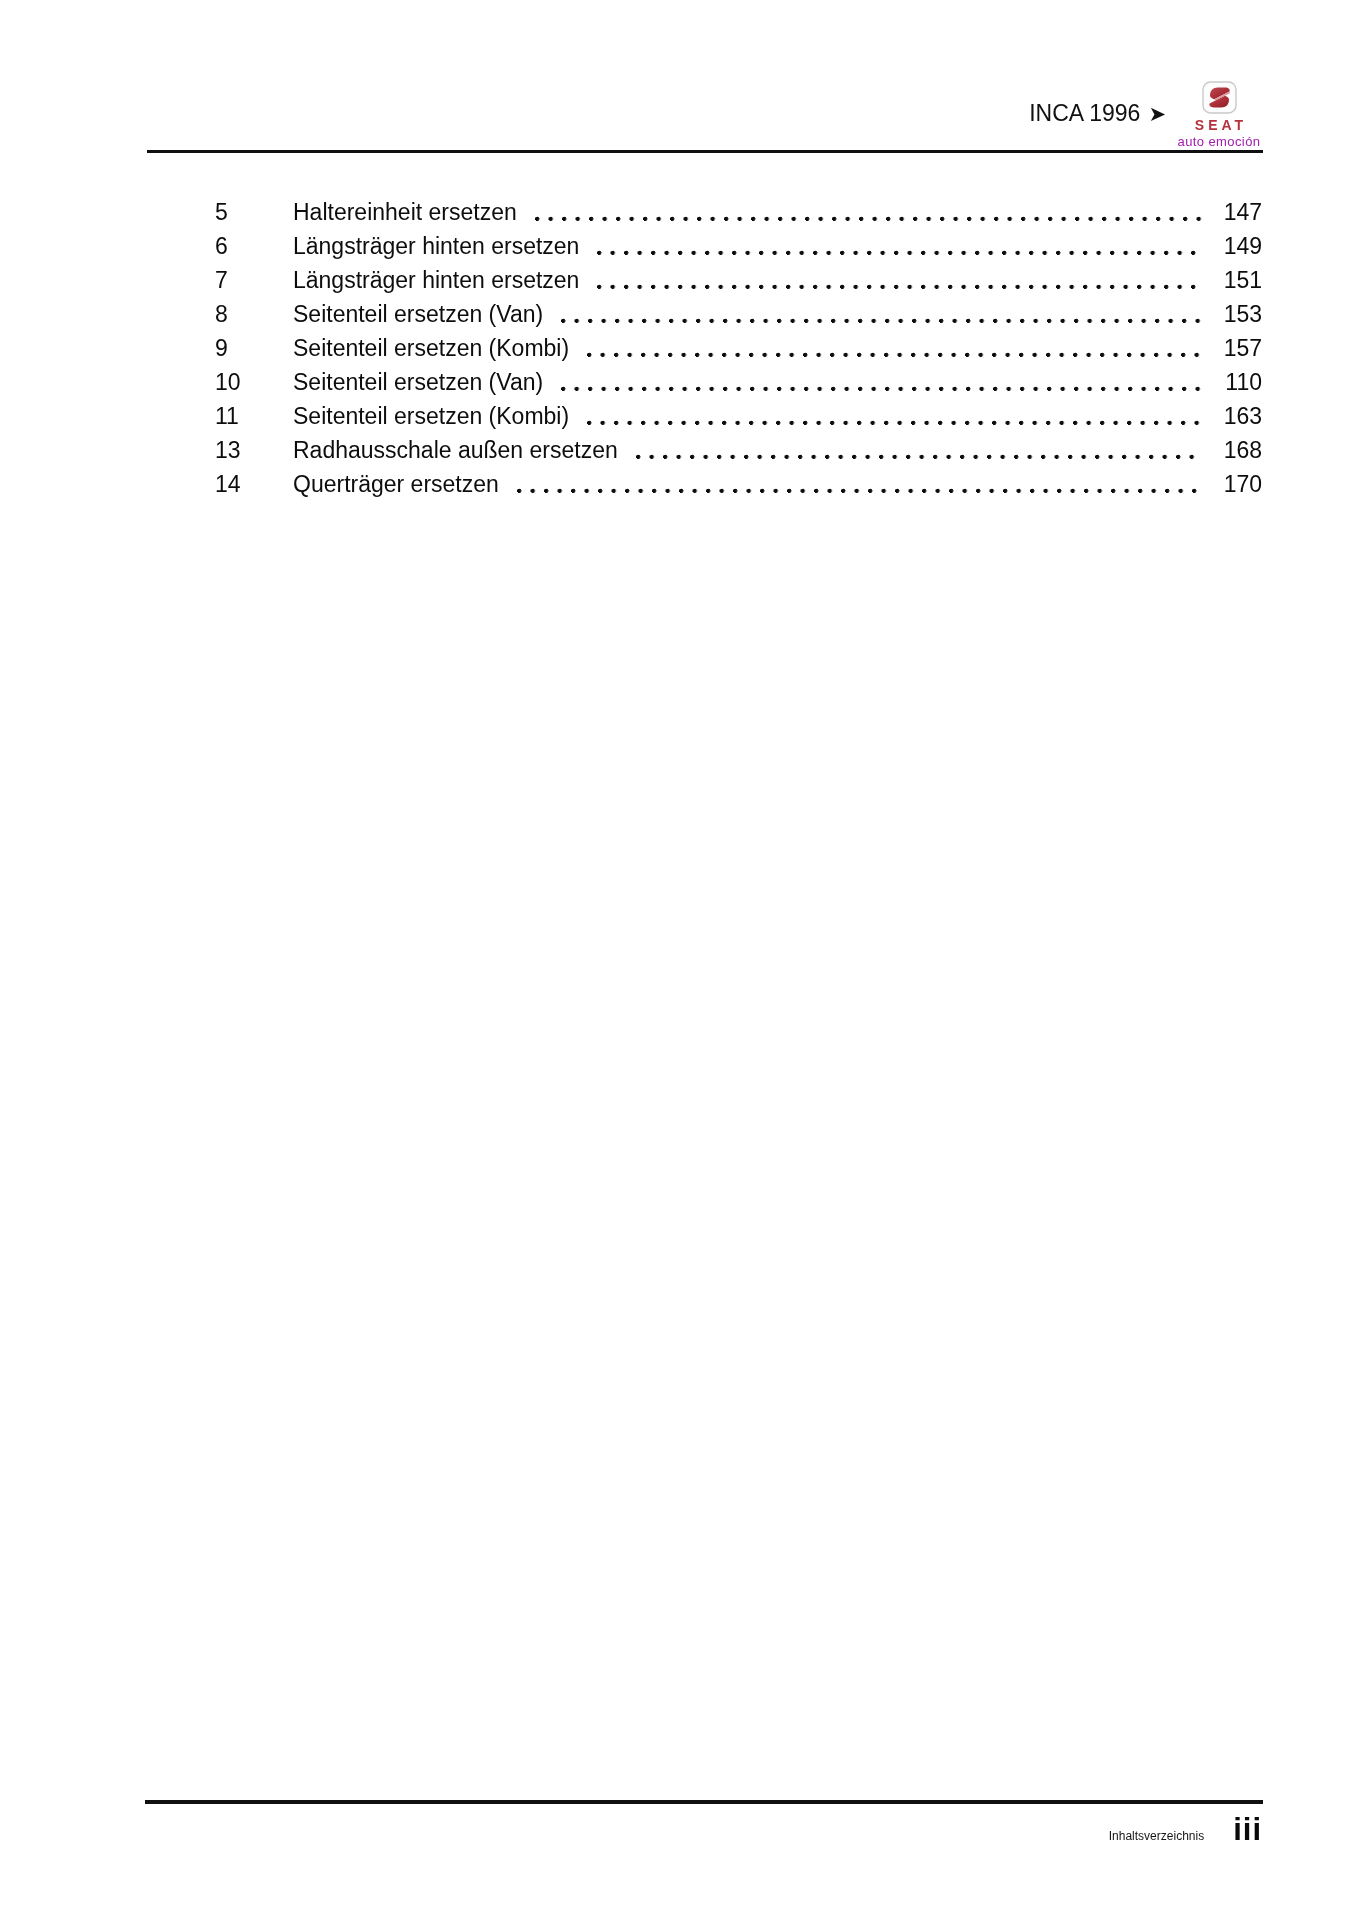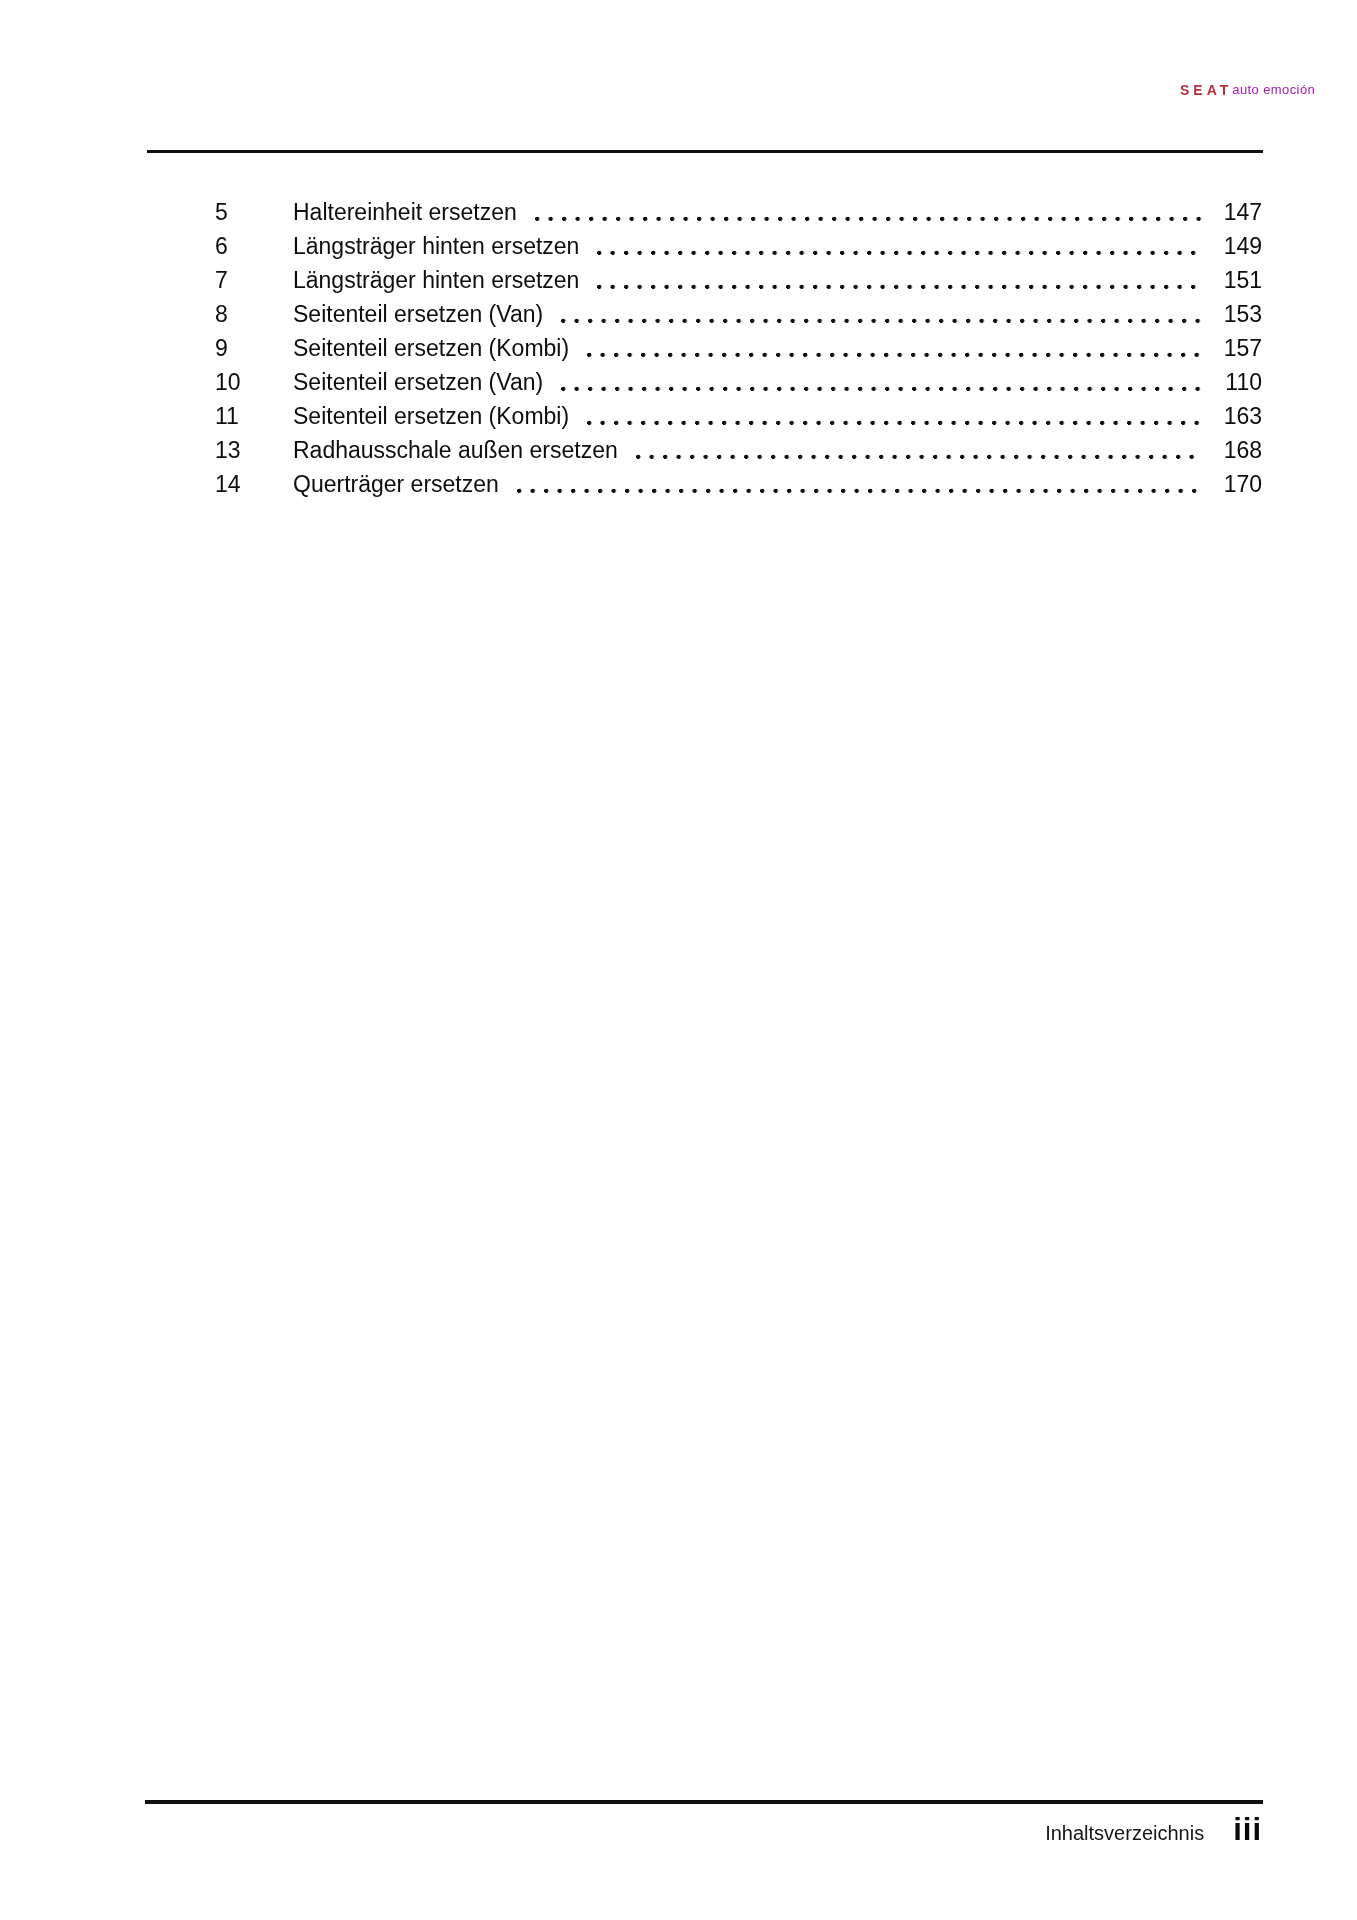--- a/index.html
+++ b/index.html
@@ -37,25 +37,25 @@
     left: 147px;
     right: 94px;
     top: 150px;
     height: 3px;
     background: #101010;
   }
 
   
   .logo-block {
     position: absolute;
-    top: 72px;
+    top: 81px;
     right: 95px;
     width: 86px;
     display: flex;
-    flex-direction: row;
+    flex-direction: column;
     align-items: center;
     text-align: right;
   }
   .logo-badge { width: 35px; height: 33px; }
   .logo-wordmark {
     margin-top: 3px;
     font-size: 14px;
     font-weight: 700;
     letter-spacing: 4px;
     color: #b5323c;
@@ -117,37 +117,40 @@
   }
   .footer-text {
     position: absolute;
     right: 95px;
     top: 1812px;
     display: flex;
     align-items: baseline;
     white-space: nowrap;
   }
   .footer-label {
-    font-size: 20px;
+    font-size: 12px;
     color: #161616;
   }
   .footer-page {
     margin-left: 29px;
     font-size: 31px;
     font-weight: 700;
     letter-spacing: 1px;
     color: #0a0a0a;
   }
 </style>
 </head>
 <body>
 
 <div class="page">
 
   <div class="header-text">
+    <div class="header-line1">
+      <span>INCA 1996</span><span class="arrow">➤</span>
+    </div>
   </div>
 
   <div class="logo-block">
     <svg class="logo-badge" viewBox="0 0 35 33" xmlns="http://www.w3.org/2000/svg">
       <defs>
         <linearGradient id="sred" x1="0" y1="0" x2="1" y2="1">
           <stop offset="0" stop-color="#c4454e"></stop>
           <stop offset="1" stop-color="#8f1b24"></stop>
         </linearGradient>
       </defs>

